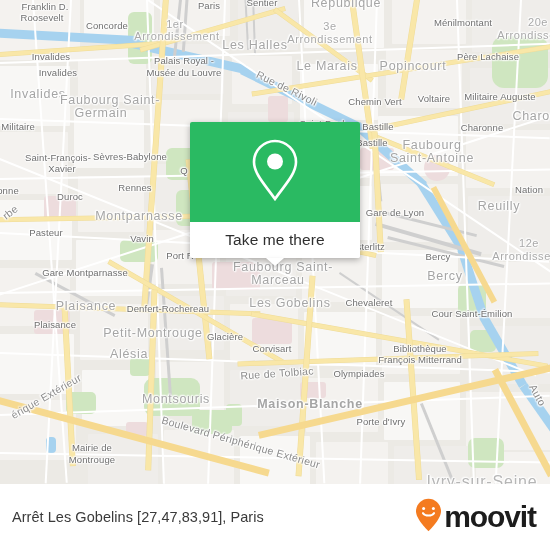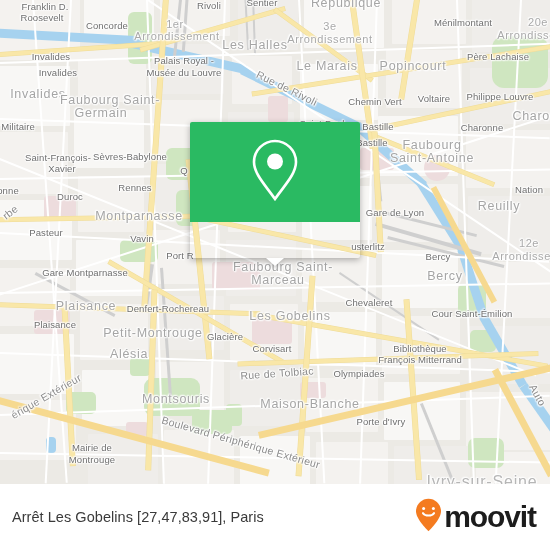--- a/index.html
+++ b/index.html
@@ -345,42 +345,42 @@
       <div class="road major" style="left:404px;top:300px;width:5px;height:180px;transform:rotate(-4deg);transform-origin:0 0;"></div>
       <div class="road motorway" style="left:-20px;top:392px;width:300px;height:7px;transform:rotate(15deg);transform-origin:0 0;"></div>
       <div class="road motorway" style="left:258px;top:432px;width:300px;height:7px;transform:rotate(-13deg);transform-origin:0 0;"></div>
       <div class="road motorway" style="left:498px;top:368px;width:120px;height:7px;transform:rotate(62deg);transform-origin:0 0;"></div>
       <div class="road motorway" style="left:436px;top:186px;width:130px;height:6px;transform:rotate(62deg);transform-origin:0 0;"></div>
 
       <div id="map-labels">
           <div class="mlabel poi" style="left: 45px; top: 6px;">Franklin D.</div>
           <div class="mlabel poi" style="left: 42px; top: 17px;">Roosevelt</div>
           <div class="mlabel poi" style="left: 107px; top: 25px;">Concorde</div>
-          <div class="mlabel poi" style="left: 209px; top: 5px;">Rivoli</div>
+          <div class="mlabel poi" style="left: 209px; top: 5px;">Paris</div>
           <div class="mlabel poi" style="left: 262px; top: 2px;">Sentier</div>
           <div class="mlabel hood" style="left: 346px; top: 3px;">République</div>
           <div class="mlabel poi" style="left: 463px; top: 22px;">Ménilmontant</div>
           <div class="mlabel area" style="left: 175px; top: 24px;">1er</div>
           <div class="mlabel area" style="left: 177px; top: 36px;">Arrondissement</div>
           <div class="mlabel area" style="left: 330px; top: 26px;">3e</div>
           <div class="mlabel area" style="left: 330px; top: 39px;">Arrondissement</div>
           <div class="mlabel area" style="left: 538px; top: 22px;">20e</div>
           <div class="mlabel area" style="left: 540px; top: 35px;">Arrondissement</div>
           <div class="mlabel hood" style="left: 255px; top: 45px;">Les Halles</div>
           <div class="mlabel poi" style="left: 51px; top: 56px;">Invalides</div>
           <div class="mlabel poi" style="left: 58px; top: 72px;">Invalides</div>
           <div class="mlabel hood" style="left: 38px; top: 94px;">Invalides</div>
           <div class="mlabel poi" style="left: 184px; top: 60px;">Palais Royal -</div>
           <div class="mlabel poi" style="left: 184px; top: 72px;">Musée du Louvre</div>
           <div class="mlabel hood" style="left: 327px; top: 66px;">Le Marais</div>
           <div class="mlabel hood" style="left: 413px; top: 66px;">Popincourt</div>
-          <div class="mlabel poi" style="left: 498px; top: 56px;">Père Lachaise</div>
+          <div class="mlabel poi" style="left: 488px; top: 56px;">Père Lachaise</div>
           <div class="mlabel poi" style="left: 375px; top: 101px;">Chemin Vert</div>
           <div class="mlabel poi" style="left: 434px; top: 98px; text-align: right;">Voltaire</div>
-          <div class="mlabel poi" style="left: 500px; top: 96px;">Philippe Louvre</div>
+          <div class="mlabel poi" style="left: 500px; top: 96px;">Militaire Auguste</div>
           <div class="mlabel hood" style="left: 535px; top: 116px;">Charon</div>
           <div class="mlabel hood" style="left: 110px; top: 100px;">Faubourg Saint-</div>
           <div class="mlabel hood" style="left: 101px; top: 113px;">Germain</div>
           <div class="mlabel poi" style="left: 322px; top: 123px;">Saint-Paul</div>
           <div class="mlabel street" style="left: 287px; top: 88px; transform: translate(-50%, -50%) rotate(26deg);">Rue de Rivoli</div>
           <div class="mlabel poi" style="left: 378px; top: 126px;">Bastille</div>
           <div class="mlabel poi" style="left: 372px; top: 142px;">Bastille</div>
           <div class="mlabel poi" style="left: 482px; top: 127px;">Charonne</div>
           <div class="mlabel poi" style="left: 14px; top: 126px;">e Militaire</div>
           <div class="mlabel poi" style="left: 58px; top: 157px;">Saint-François-</div>
@@ -401,55 +401,58 @@
           <div class="mlabel poi" style="left: 142px; top: 238px;">Vavin</div>
           <div class="mlabel poi" style="left: 85px; top: 258px; margin-top: 14px;">Gare Montparnasse</div>
           <div class="mlabel poi" style="left: 180px; top: 255px;">Port R</div>
           <div class="mlabel poi" style="left: 368px; top: 246px;">usterlitz</div>
           <div class="mlabel poi" style="left: 438px; top: 256px;">Bercy</div>
           <div class="mlabel area" style="left: 529px; top: 243px;">12e</div>
           <div class="mlabel area" style="left: 535px; top: 256px;">Arrondissement</div>
           <div class="mlabel hood" style="left: 445px; top: 276px;">Bercy</div>
           <div class="mlabel hood" style="left: 283px; top: 267px;">Faubourg Saint-</div>
           <div class="mlabel hood" style="left: 278px; top: 280px;">Marceau</div>
-          <div class="mlabel hood" style="left: 290px; top: 303px; margin-top: 13px;">Les Gobelins</div>
+          <div class="mlabel hood" style="left: 290px; top: 303px;">Les Gobelins</div>
           <div class="mlabel poi" style="left: 369px; top: 302px;">Chevaleret</div>
           <div class="mlabel poi" style="left: 472px; top: 313px;">Cour Saint-Émilion</div>
           <div class="mlabel poi" style="left: 168px; top: 308px;">Denfert-Rochereau</div>
           <div class="mlabel hood" style="left: 86px; top: 306px;">Plaisance</div>
           <div class="mlabel poi" style="left: 55px; top: 324px;">Plaisance</div>
           <div class="mlabel hood" style="left: 153px; top: 333px;">Petit-Montrouge</div>
           <div class="mlabel poi" style="left: 225px; top: 336px;">Glacière</div>
           <div class="mlabel poi" style="left: 272px; top: 348px;">Corvisart</div>
           <div class="mlabel hood" style="left: 129px; top: 354px;">Alésia</div>
           <div class="mlabel poi" style="left: 420px; top: 348px;">Bibliothèque</div>
           <div class="mlabel poi" style="left: 420px; top: 359px;">François Mitterrand</div>
           <div class="mlabel street" style="left: 277px; top: 373px; transform: translate(-50%, -50%) rotate(-4deg);">Rue de Tolbiac</div>
           <div class="mlabel poi" style="left: 359px; top: 373px;">Olympiades</div>
           <div class="mlabel hood" style="left: 176px; top: 399px;">Montsouris</div>
-          <div class="mlabel hood" style="left: 310px; top: 404px;">Maison-Blanche</div>
+          <div class="mlabel hood" style="left: 310px; top: 404px; font-weight: bold;">Maison-Blanche</div>
           <div class="mlabel poi" style="left: 381px; top: 421px;">Porte d'Ivry</div>
           <div class="mlabel street" style="left: 46px; top: 396px; transform: translate(-50%, -50%) rotate(-30deg);">érique Extérieur</div>
           <div class="mlabel street" style="left: 538px; top: 395px; transform: translate(-50%, -50%) rotate(62deg);">Auto</div>
           <div class="mlabel street" style="left: 241px; top: 442px; transform: translate(-50%, -50%) rotate(16deg);">Boulevard Périphérique Extérieur</div>
           <div class="mlabel poi" style="left: 92px; top: 447px;">Mairie de</div>
           <div class="mlabel poi" style="left: 92px; top: 459px;">Montrouge</div>
           <div class="mlabel city" style="left: 482px; top: 482px;">Ivry-sur-Seine</div>
         </div>
     </div>
 
 
     <div class="popup">
       <div class="popup-head">
         <span>
           <svg width="50" height="64" viewBox="0 0 50 64" aria-hidden="true">
             <path d="M25 3 C13.4 3 4 12.4 4 24 C4 36 16 48 25 61 C34 48 46 36 46 24 C46 12.4 36.6 3 25 3 Z" fill="none" stroke="#ffffff" stroke-width="2.6"></path>
             <circle cx="25" cy="23.5" r="8" fill="#ffffff"></circle>
           </svg>
         </span>
+      </div>
+      <div class="popup-foot">
+        <span>Take me there</span>
       </div>
       <div class="popup-tail"></div>
     </div>
   </div>
 
   <div class="bottombar">
     <div class="place-title">Arrêt Les Gobelins [27,47,83,91], Paris</div>
     <div class="moovit">
       <span>
         <svg width="27" height="34" viewBox="0 0 27 34" aria-hidden="true">

